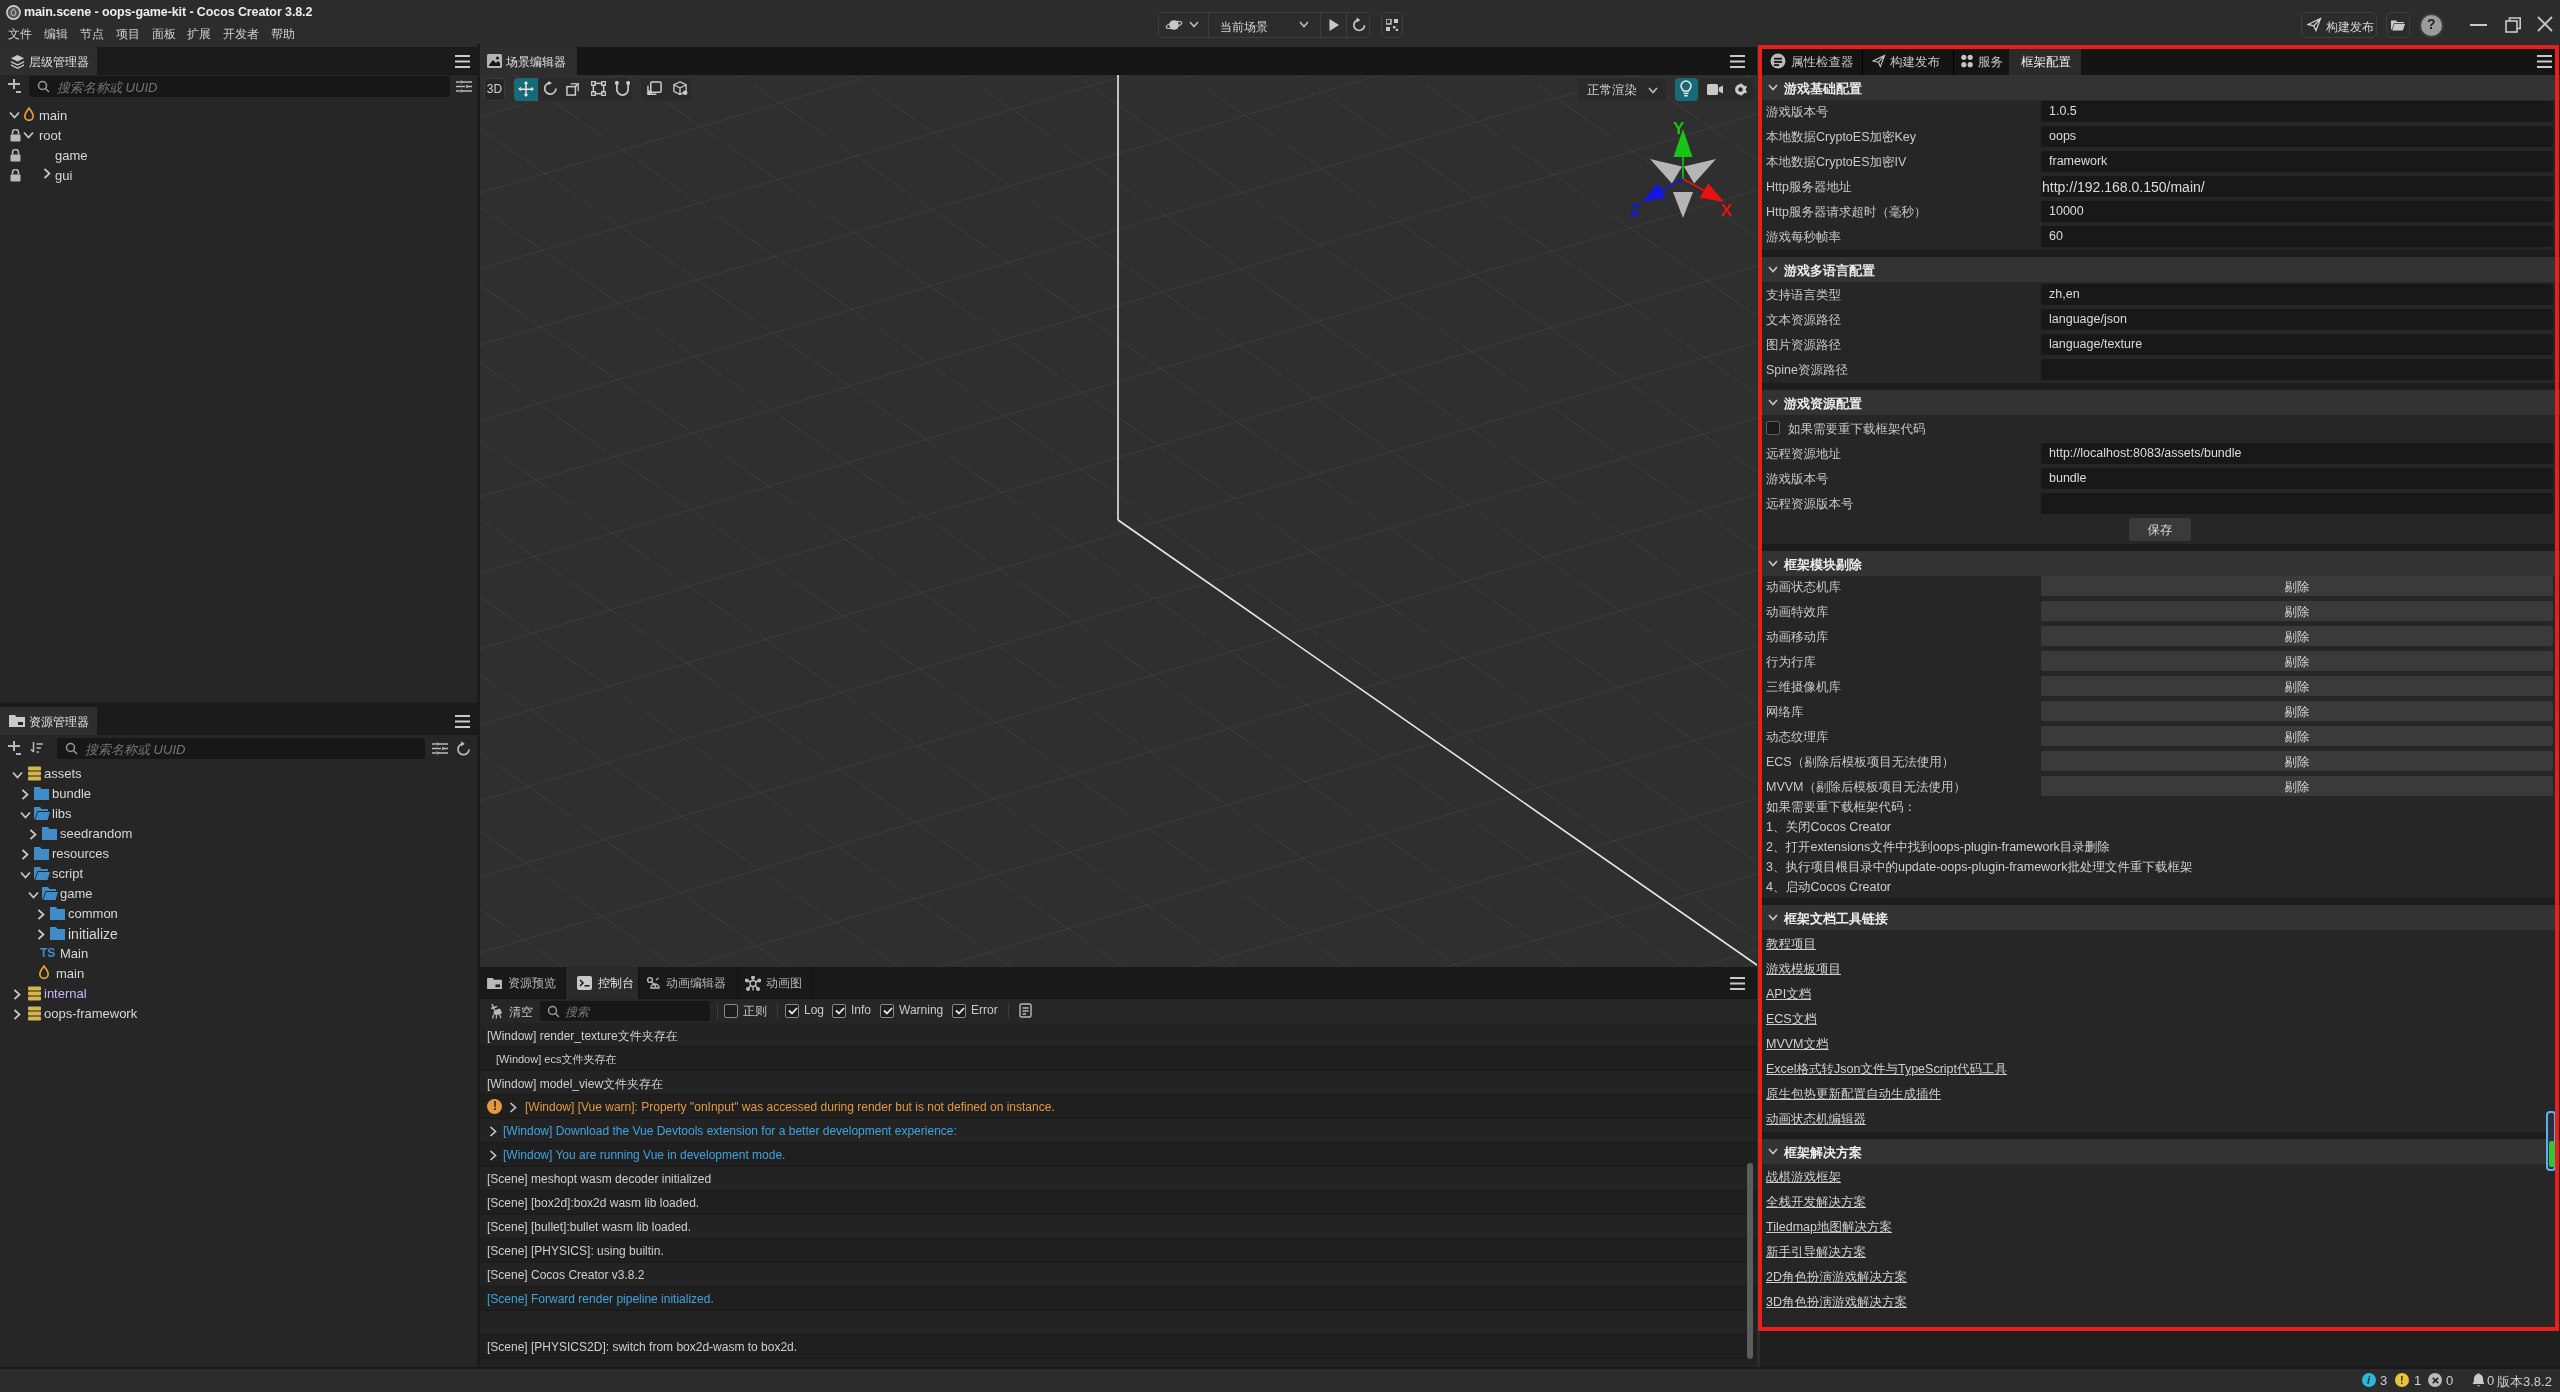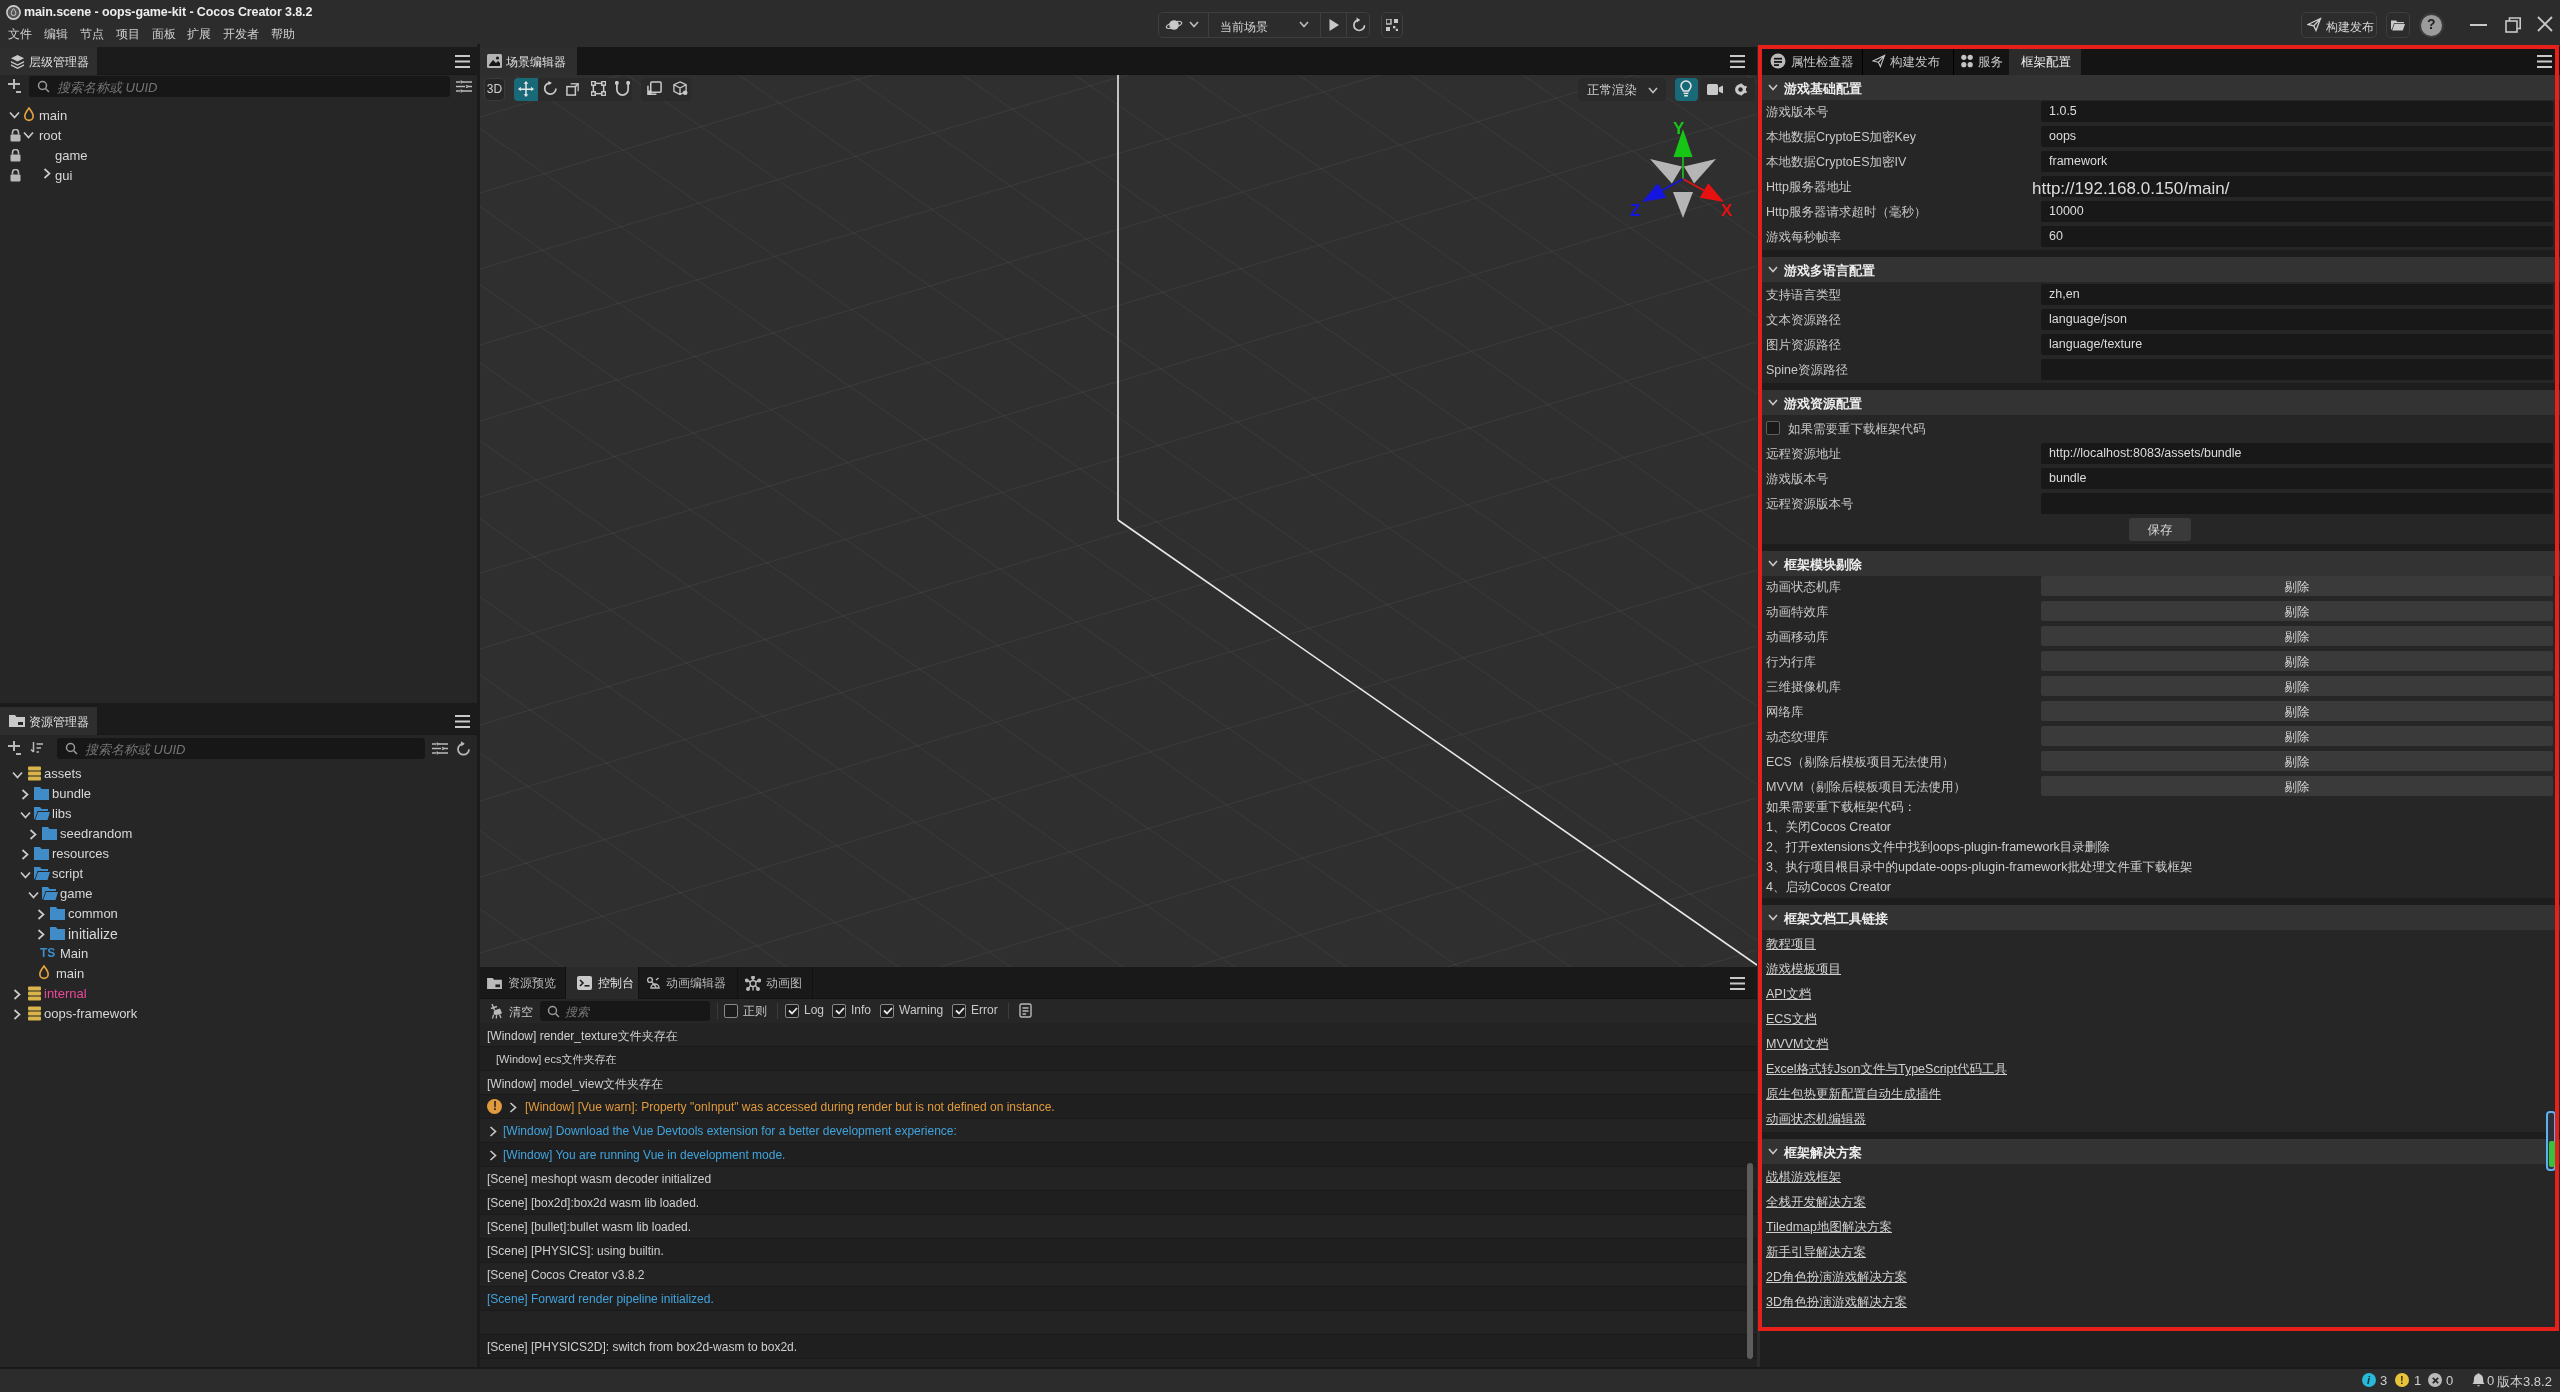--- a/index.html
+++ b/index.html
@@ -254,21 +254,21 @@
         </svg>
         <div class="abs" style="left:56px;top:259px;font-size:13px;color:#d8d8d8;">main</div>
         <svg class="abs" style="left:13px;top:282px;" width="8" height="11" viewBox="0 0 8 11">
           <path d="M1.5 1 L6.5 5.5 L1.5 10" stroke="#c9c9c9" stroke-width="1.7" fill="none"></path>
         </svg>
         <svg class="abs" style="left:27px;top:279px;" width="15" height="15" viewBox="0 0 15 15" fill="#d8b44a">
           <rect x="1" y="0.5" width="13" height="4" rx="1"></rect>
           <rect x="1" y="5.5" width="13" height="4" rx="1"></rect>
           <rect x="1" y="10.5" width="13" height="4" rx="1"></rect>
         </svg>
-        <div class="abs" style="left:44px;top:279px;font-size:13px;color:#ec4899;">internal</div>
+        <div class="abs" style="left:44px;top:279px;font-size:13px;color:#c4b5fd;">internal</div>
         <svg class="abs" style="left:13px;top:302px;" width="8" height="11" viewBox="0 0 8 11">
           <path d="M1.5 1 L6.5 5.5 L1.5 10" stroke="#c9c9c9" stroke-width="1.7" fill="none"></path>
         </svg>
         <svg class="abs" style="left:27px;top:299px;" width="15" height="15" viewBox="0 0 15 15" fill="#d8b44a">
           <rect x="1" y="0.5" width="13" height="4" rx="1"></rect>
           <rect x="1" y="5.5" width="13" height="4" rx="1"></rect>
           <rect x="1" y="10.5" width="13" height="4" rx="1"></rect>
         </svg>
         <div class="abs" style="left:44px;top:299px;font-size:13px;color:#d8d8d8;">oops-framework</div>
       </div>
@@ -606,21 +606,21 @@
         <div class="abs" style="left:281px;top:54px;width:512px;height:21px;background:#181818;border-radius:2px;"></div>
         <div class="abs" style="left:289px;top:57px;font-size:12.5px;color:#dcdcdc;">1.0.5</div>
         <div class="abs" style="left:6px;top:82px;font-size:12.5px;color:#c8c8c8;">本地数据CryptoES加密Key</div>
         <div class="abs" style="left:281px;top:79px;width:512px;height:21px;background:#181818;border-radius:2px;"></div>
         <div class="abs" style="left:289px;top:82px;font-size:12.5px;color:#dcdcdc;">oops</div>
         <div class="abs" style="left:6px;top:107px;font-size:12.5px;color:#c8c8c8;">本地数据CryptoES加密IV</div>
         <div class="abs" style="left:281px;top:104px;width:512px;height:21px;background:#181818;border-radius:2px;"></div>
         <div class="abs" style="left:289px;top:107px;font-size:12.5px;color:#dcdcdc;">framework</div>
         <div class="abs" style="left:6px;top:132px;font-size:12.5px;color:#c8c8c8;">Http服务器地址</div>
         <div class="abs" style="left:281px;top:129px;width:512px;height:21px;background:#181818;border-radius:2px;"></div>
-        <div class="abs" style="left:272px;top:132px;font-size:17px;color:#dcdcdc;">http://192.168.0.150/main/</div>
+        <div class="abs" style="left:282px;top:132px;font-size:14px;color:#dcdcdc;">http://192.168.0.150/main/</div>
         <div class="abs" style="left:6px;top:157px;font-size:12.5px;color:#c8c8c8;">Http服务器请求超时（毫秒）</div>
         <div class="abs" style="left:281px;top:154px;width:512px;height:21px;background:#181818;border-radius:2px;"></div>
         <div class="abs" style="left:289px;top:157px;font-size:12.5px;color:#dcdcdc;">10000</div>
         <div class="abs" style="left:6px;top:182px;font-size:12.5px;color:#c8c8c8;">游戏每秒帧率</div>
         <div class="abs" style="left:281px;top:179px;width:512px;height:21px;background:#181818;border-radius:2px;"></div>
         <div class="abs" style="left:289px;top:182px;font-size:12.5px;color:#dcdcdc;">60</div>
         <div class="abs" style="left:0;top:203px;width:800px;height:7px;background:#1d1d1d;"></div>
         <div class="abs" style="left:0;top:210px;width:800px;height:25px;background:#333333;"></div>
         <svg class="abs" style="left:8px;top:219px;" width="10" height="7" viewBox="0 0 10 7">
           <path d="M1 1 L5 5.5 L9 1" stroke="#c9c9c9" stroke-width="1.5" fill="none"></path>

